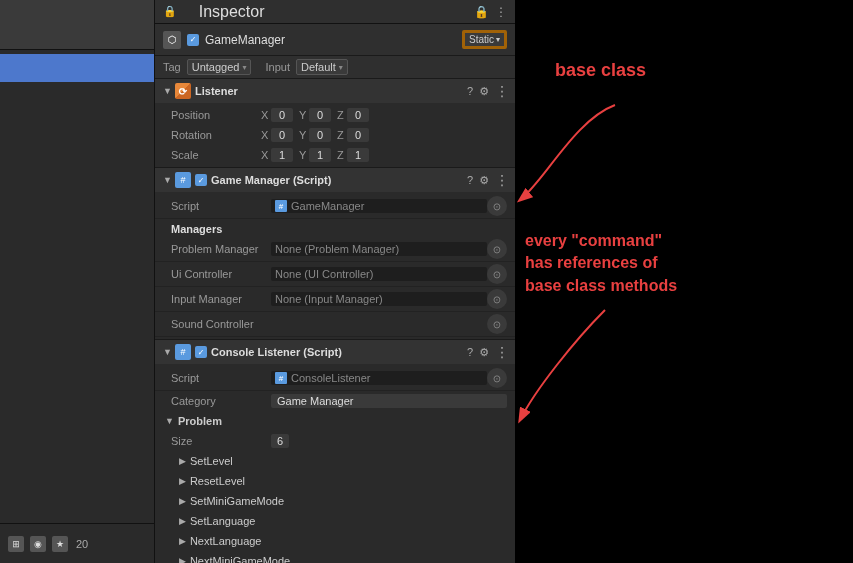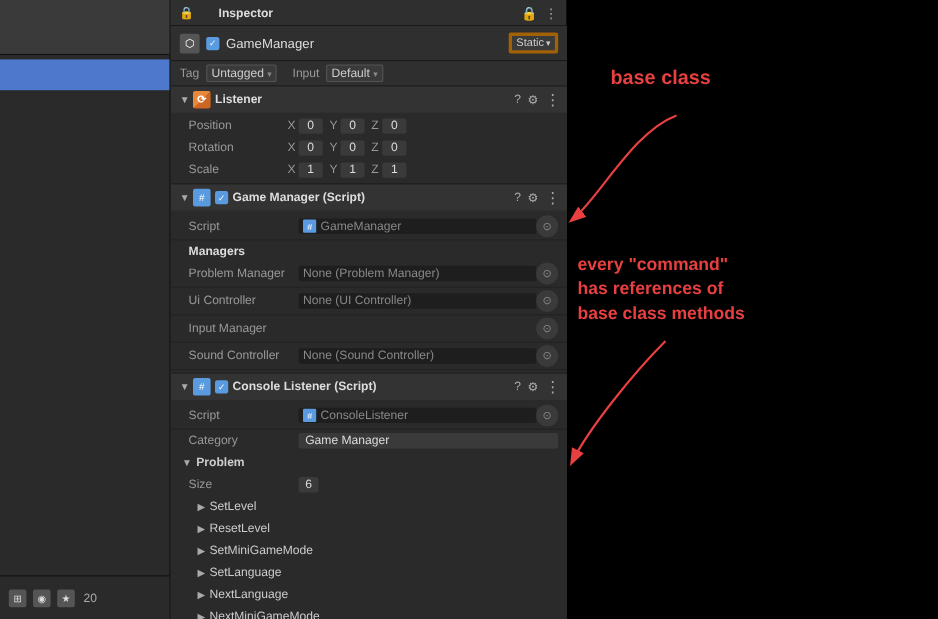--- a/index.html
+++ b/index.html
@@ -68,23 +68,23 @@
       background: #2f2f2f;
       border-bottom: 1px solid #111;
       height: 24px;
     }
     .inspector-header-left {
       display: flex;
       align-items: center;
       gap: 4px;
     }
     .inspector-title {
-      font-size: 11px;
+      font-size: 16px;
       color: #ddd;
-      font-weight: 700;
+      font-weight: 400;
       padding-left: 18px;
     }
     .inspector-header-right {
       display: flex;
       gap: 6px;
     }
     .icon-btn {
       color: #aaa;
       font-size: 12px;
       cursor: pointer;
@@ -576,27 +576,27 @@
         </div>
         <div class="script-field-row">
           <span class="script-field-label">Ui Controller</span>
           <div class="script-field-value">
             <span>None (UI Controller)</span>
           </div>
           <div class="script-field-target">⊙</div>
         </div>
         <div class="script-field-row">
           <span class="script-field-label">Input Manager</span>
+          <div class="script-field-value">
+            <span>None (Input Manager)</span>
+          </div>
           <div class="script-field-target">⊙</div>
         </div>
         <div class="script-field-row">
           <span class="script-field-label">Sound Controller</span>
-          <div class="script-field-value">
-            <span>None (Sound Controller)</span>
-          </div>
           <div class="script-field-target">⊙</div>
         </div>
       </div>
     </div>
 
     <div class="component-section">
       <div class="component-header">
         <span class="component-arrow">▼</span>
         <div class="script-icon2 component-icon">#</div>
         <div class="component-checkbox">✓</div>

